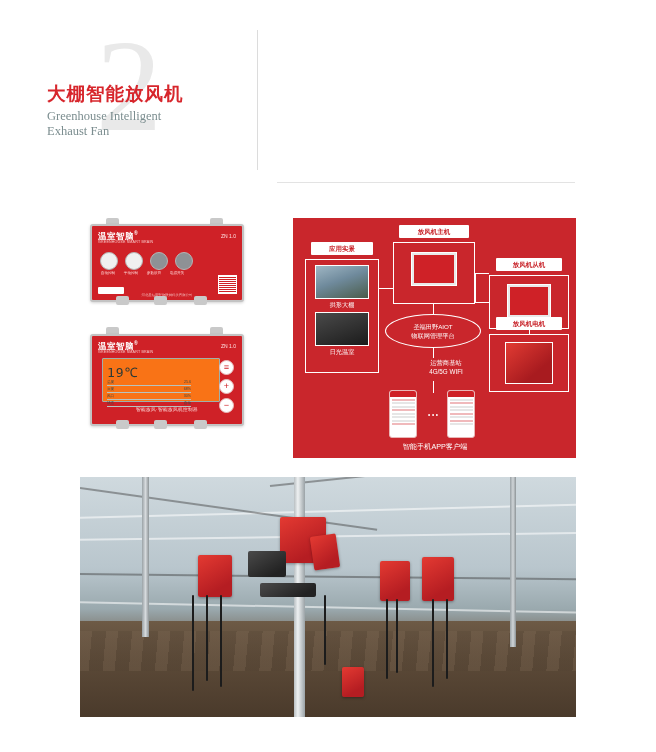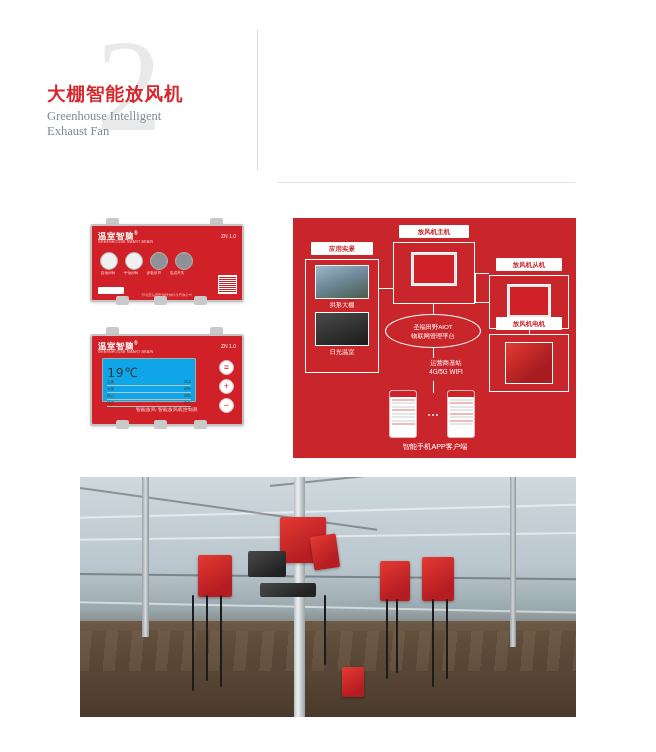--- a/index.html
+++ b/index.html
@@ -178,23 +178,24 @@
     position: absolute;
     left: 6px; bottom: 6px;
     width: 26px; height: 7px;
     background: #fff;
     border-radius: 1px;
   }
   .lcd {
     position: absolute;
     left: 10px; top: 22px;
     width: 92px; height: 42px;
-    background: #0ea5e9;
+    background: #f97316;
     border: 1px solid #9fb0ab;
     border-radius: 1px;
+    padding-left: 24px;
   }
   .lcd-big {
     position: absolute;
     left: 4px; top: 4px;
     font-family: "DejaVu Sans Mono", monospace;
     font-size: 13px;
     color: #2d3a37;
     letter-spacing: 1px;
   }
   .lcd-rows {

